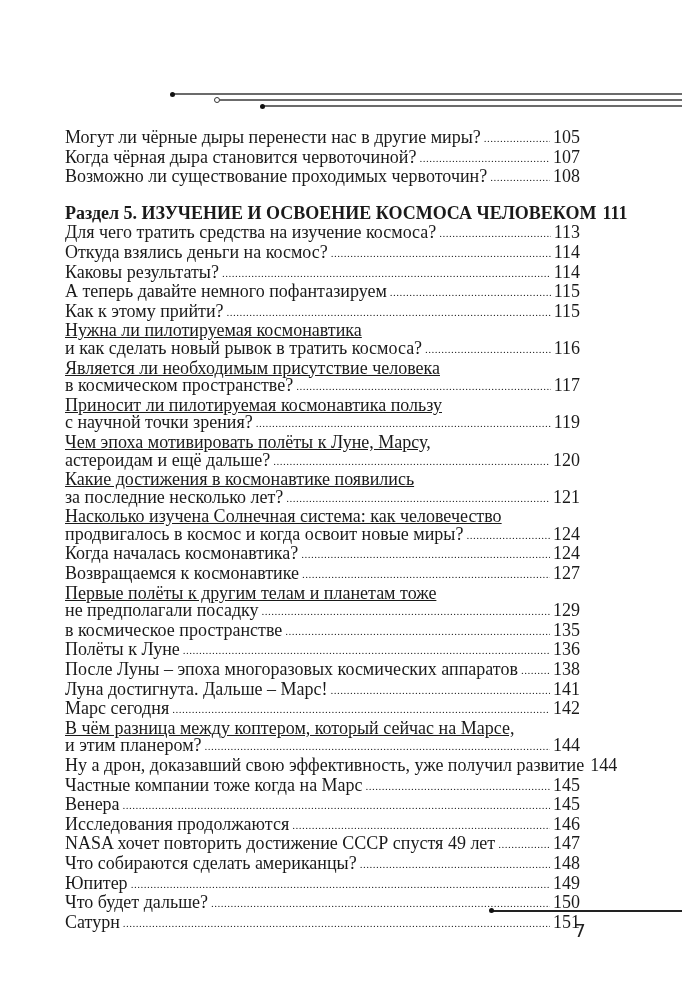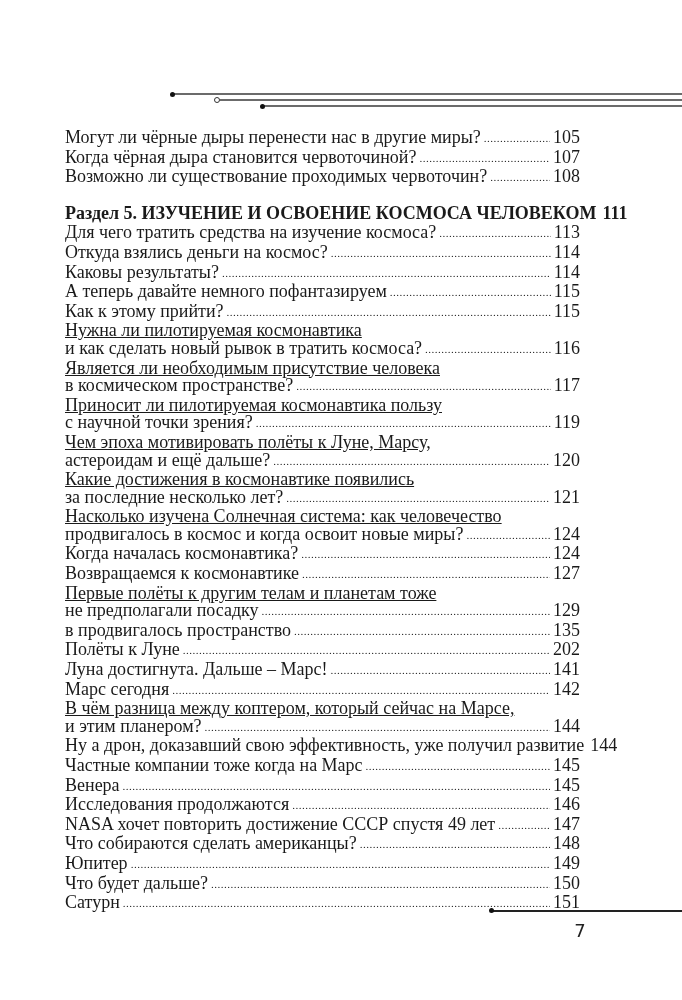--- a/index.html
+++ b/index.html
@@ -171,30 +171,37 @@
     <div class="entry">
       <span class="first-line">Первые полёты к другим телам и планетам тоже</span>
       <div class="line-wrap">
         <span class="title-text">не предполагали посадку</span>
         <span class="leader"></span>
         <span class="page-num">129</span>
       </div>
     </div>
     <div class="entry">
       <div class="line-wrap">
-        <span class="title-text">в продвигалось пространство</span>
+        <span class="title-text">в космическое пространстве</span>
         <span class="leader"></span>
         <span class="page-num">135</span>
       </div>
     </div>
     <div class="entry">
       <div class="line-wrap">
         <span class="title-text">Полёты к Луне</span>
         <span class="leader"></span>
-        <span class="page-num">202</span>
+        <span class="page-num">136</span>
+      </div>
+    </div>
+    <div class="entry">
+      <div class="line-wrap">
+        <span class="title-text">После Луны – эпоха многоразовых космических аппаратов</span>
+        <span class="leader"></span>
+        <span class="page-num">138</span>
       </div>
     </div>
     <div class="entry">
       <div class="line-wrap">
         <span class="title-text">Луна достигнута. Дальше – Марс!</span>
         <span class="leader"></span>
         <span class="page-num">141</span>
       </div>
     </div>
     <div class="entry">

